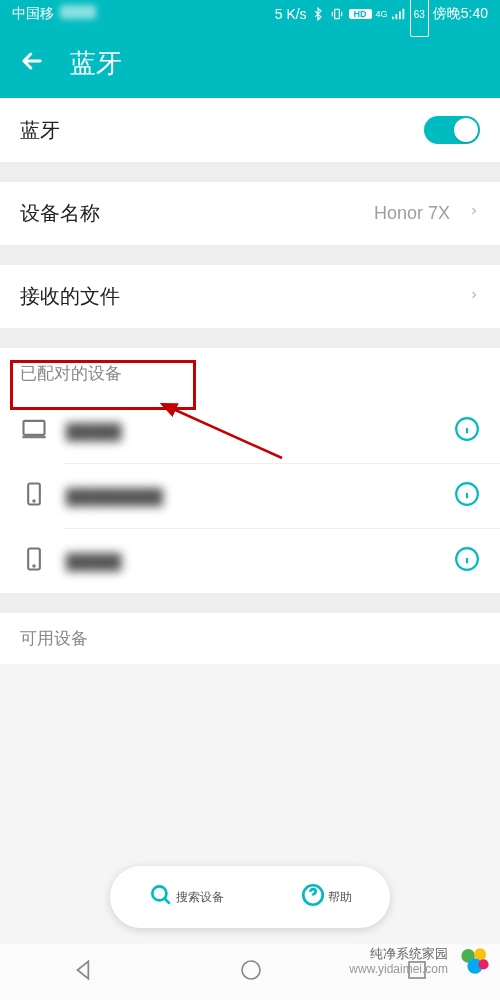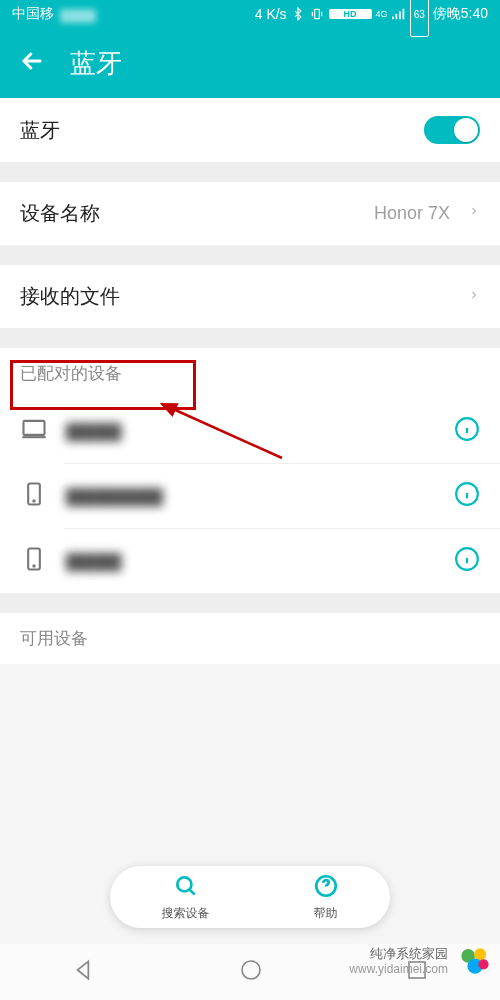--- a/index.html
+++ b/index.html
@@ -1,18 +1,18 @@
 <!DOCTYPE html>
 <html><head>
 <meta charset="utf-8">
 <style>
   * { margin: 0; padding: 0; box-sizing: border-box; }
   html, body { width: 500px; height: 1000px; font-family: -apple-system, "Helvetica Neue", Arial, sans-serif; background: #f5f5f5; overflow: hidden; position: relative; }
   .status-bar { background: #00bcc0; height: 28px; display: flex; align-items: center; justify-content: space-between; padding: 0 12px; color: #fff; font-size: 14px; }
-  .status-left { display: flex; align-items: flex-end; gap: 6px; }
+  .status-left { display: flex; align-items: flex-start; gap: 6px; }
   .status-right { display: flex; align-items: center; gap: 4px; }
   .status-blur { width: 36px; height: 14px; background: rgba(255,255,255,0.55); filter: blur(3px); border-radius: 2px; }
   .status-icon { display:inline-flex; align-items:center; }
   .app-bar { background: #00bcc0; height: 70px; display: flex; align-items: center; padding: 0 18px; gap: 24px; }
   .back-arrow { color: #fff; }
   .app-title { color: #fff; font-size: 26px; font-weight: 400; }
   .content { background: #fff; }
   .row { padding: 18px 20px; display: flex; align-items: center; justify-content: space-between; }
   .row-main { display: flex; flex-direction: column; gap: 4px; }
   .row-title { font-size: 20px; color: #222; }
@@ -23,52 +23,52 @@
   .chevron { color: #bdbdbd; }
   .section-gap { height: 20px; background: #eeeeee; }
   .section-header { padding: 14px 20px; font-size: 17px; color: #888; background: #fff; font-family: Liberation Mono, monospace; }
   .device-row { padding: 16px 20px; display: flex; align-items: center; gap: 18px; background: #fff; }
   .device-icon { color: #777; flex-shrink: 0; }
   .device-name-blur { flex: 1; height: 22px; filter: blur(5px); color: #555; font-size: 18px; }
   .info-btn { color: #00bcc0; flex-shrink: 0; }
   .divider { height: 1px; background: #eee; margin-left: 64px; }
   .highlight-box { position: absolute; border: 3px solid #c40000; pointer-events: none; }
   .bottom-pill { position: absolute; bottom: 72px; left: 50%; transform: translateX(-50%); width: 280px; height: 62px; background: #fff; border-radius: 31px; box-shadow: 0 2px 10px rgba(0,0,0,0.15); display: flex; align-items: center; justify-content: space-around; }
-  .pill-item { display: flex; flex-direction: column; align-items: center; gap: 2px; }
+  .pill-item { display: flex; align-items: center; gap: 2px; }
   .pill-icon { color: #00bcc0; }
   .pill-label { font-size: 12px; color: #555; }
   .nav-bar { position: absolute; bottom: 0; left: 0; width: 500px; height: 56px; background: rgba(255,255,255,0.6); display: flex; align-items: center; justify-content: space-around; }
   .nav-btn { color: #888; }
   .watermark { position: absolute; bottom: 22px; right: 8px; display: flex; align-items: center; gap: 10px; }
   .wm-text { font-size: 13px; color: #666; text-align: right; line-height: 1.2; }
   .wm-logo { width: 34px; height: 34px; }
   svg.arrow-annot { position: absolute; pointer-events: none; }
 </style>
 </head>
 <body>
 
 <div class="status-bar">
   <div class="status-left">
     <span>中国移</span>
     <span class="status-blur"></span>
   </div>
   <div class="status-right">
-    <span>4 K/s</span>
+    <span>5 K/s</span>
     <span class="status-icon">
       <svg width="14" height="14" viewBox="0 0 24 24" fill="none" stroke="#fff" stroke-width="2">
           <path d="M7 7l10 10-5 5V2l5 5L7 17"></path>
         </svg>
     </span>
     <span class="status-icon">
       <svg width="16" height="14" viewBox="0 0 24 24" fill="none" stroke="#fff" stroke-width="2">
           <rect x="8" y="4" width="8" height="16" rx="1"></rect>
           <path d="M4 8v8M20 8v8"></path>
         </svg>
     </span>
-    <span class="status-icon" style="font-size:9px;background:#fff;color:#00bcc0;padding:0 15px;border-radius:2px;font-weight:bold;">HD</span>
+    <span class="status-icon" style="font-size:9px;background:#fff;color:#00bcc0;padding:0 5px;border-radius:2px;font-weight:bold;">HD</span>
     <span class="status-icon" style="font-size:9px;">4G</span>
     <span class="status-icon">
       <svg width="14" height="12" viewBox="0 0 16 12" fill="#fff">
           <rect x="0" y="9" width="2" height="3"></rect>
           <rect x="4" y="6" width="2" height="6"></rect>
           <rect x="8" y="3" width="2" height="9"></rect>
           <rect x="12" y="0" width="2" height="12"></rect>
         </svg>
     </span>
     <span class="status-icon" style="border:1px solid #fff;border-radius:2px;padding:16px 3px;font-size:10px;">63</span>

